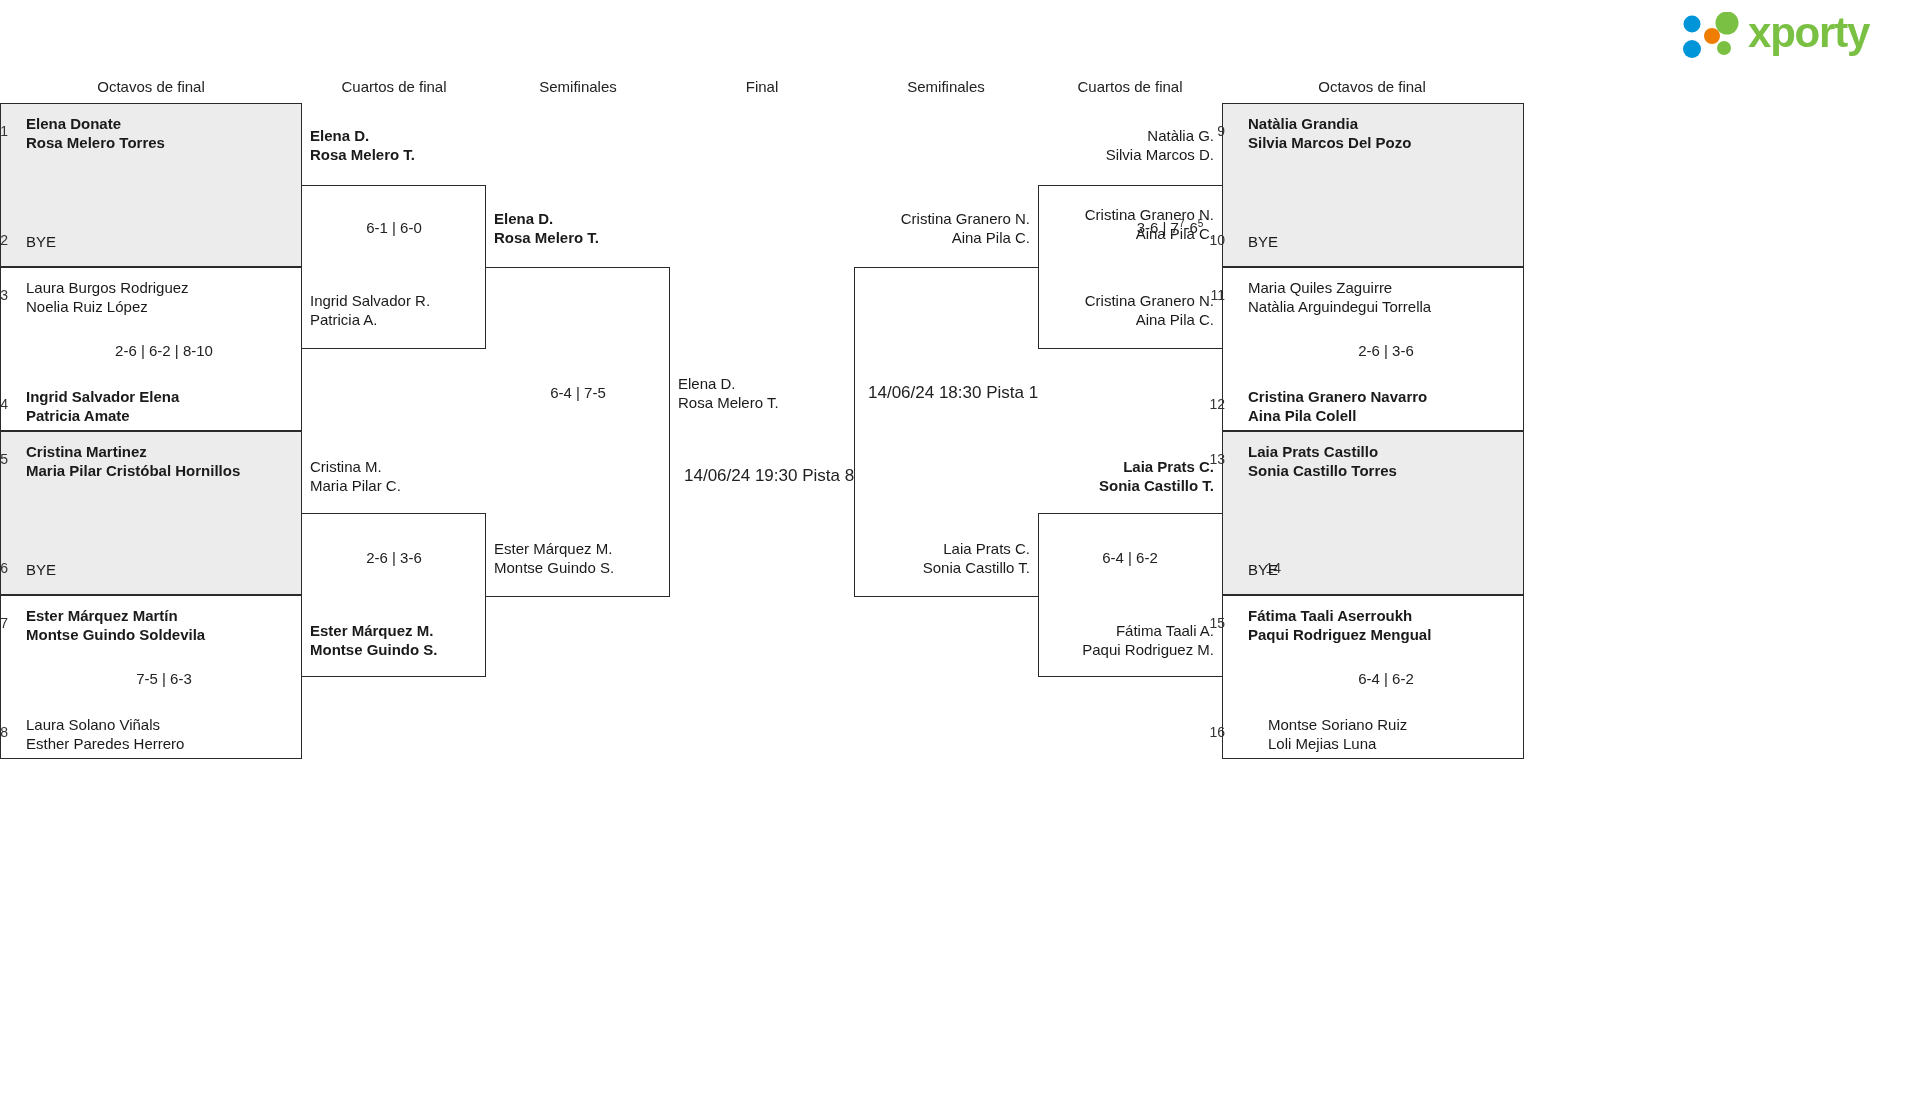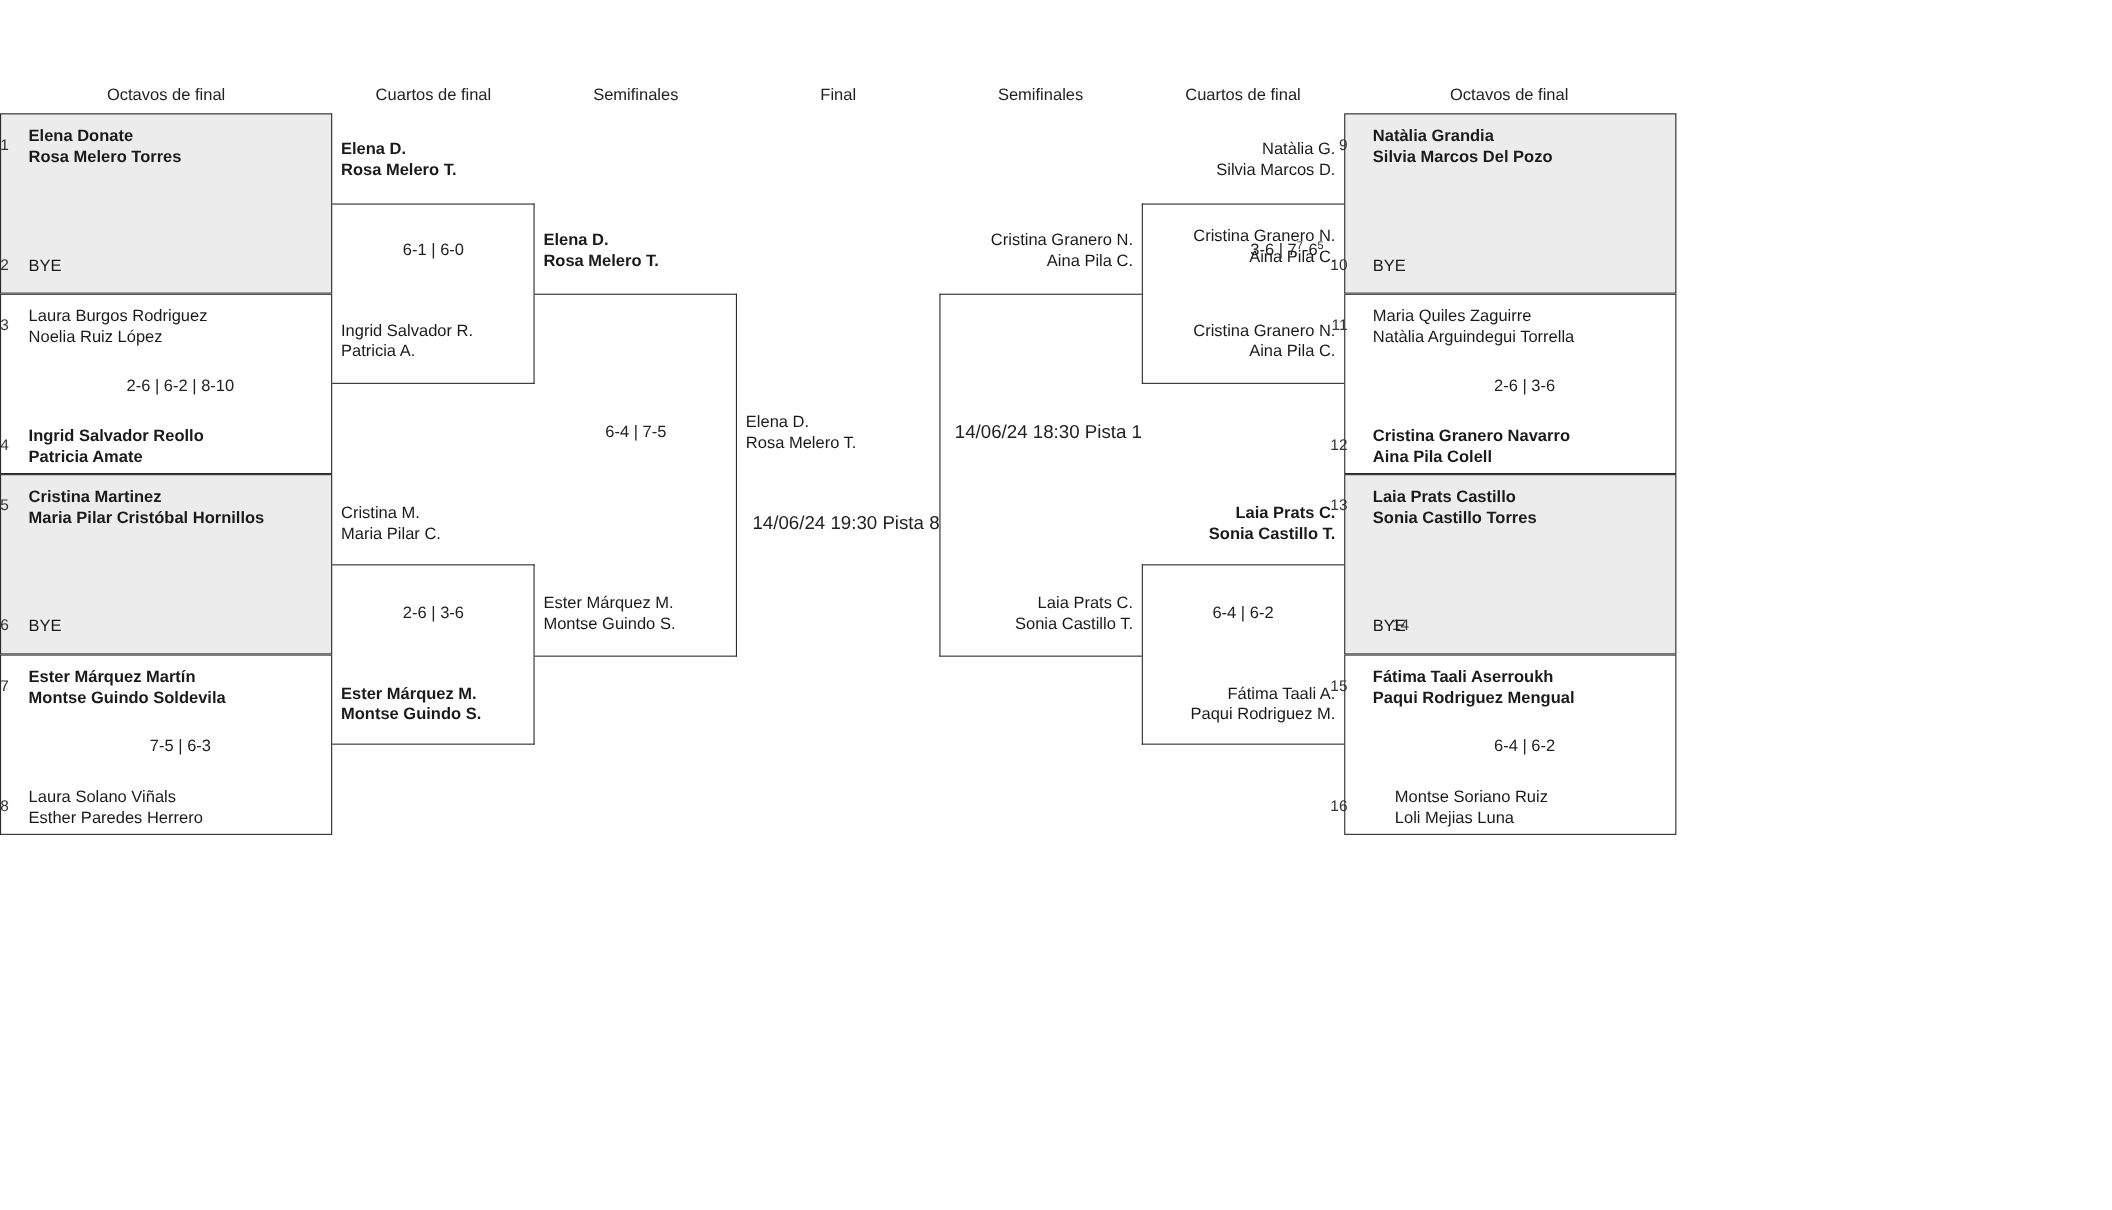--- a/index.html
+++ b/index.html
@@ -74,20 +74,30 @@
     position: absolute;
     font-size: 17px; color: #222; line-height: 18px; white-space: nowrap;
   }
 </style>
 </head>
 <body>
 
 <div id="root">
 
 
+  <div class="logo">
+    <svg class="logo-dots" viewBox="0 0 62 46">
+      <circle cx="10" cy="12" r="8.5" fill="#0094d9"></circle>
+      <circle cx="10" cy="37" r="9" fill="#0094d9"></circle>
+      <circle cx="30" cy="24" r="8" fill="#ef7d00"></circle>
+      <circle cx="45" cy="11" r="11.5" fill="#7ac143"></circle>
+      <circle cx="42" cy="36" r="7" fill="#7ac143"></circle>
+    </svg>
+    <div class="logo-word">xporty</div>
+  </div>
 
   <div class="round-label" style="left:0px;   top:78px; width:302px;">Octavos de final</div>
   <div class="round-label" style="left:302px; top:78px; width:184px;">Cuartos de final</div>
   <div class="round-label" style="left:486px; top:78px; width:184px;">Semifinales</div>
   <div class="round-label" style="left:670px; top:78px; width:184px;">Final</div>
   <div class="round-label" style="left:854px; top:78px; width:184px;">Semifinales</div>
   <div class="round-label" style="left:1038px;top:78px; width:184px;">Cuartos de final</div>
   <div class="round-label" style="left:1222px;top:78px; width:300px;">Octavos de final</div>
 
   <div class="seedbox shaded" style="left:0px; top:103px;  width:302px; height:164px;"></div>
@@ -109,21 +119,21 @@
     <div>Rosa Melero Torres</div>
   </div>
   <div class="players" style="left:26px; top:232px;">
     <div>BYE</div>
   </div>
   <div class="players" style="left:26px; top:278px;">
     <div>Laura Burgos Rodriguez</div>
     <div>Noelia Ruiz López</div>
   </div>
   <div class="players win" style="left:26px; top:387px;">
-    <div>Ingrid Salvador Reollo</div>
+    <div>Ingrid Salvador Elena</div>
     <div>Patricia Amate</div>
   </div>
   <div class="players win" style="left:26px; top:442px;">
     <div>Cristina Martinez</div>
     <div>Maria Pilar Cristóbal Hornillos</div>
   </div>
   <div class="players" style="left:26px; top:560px;">
     <div>BYE</div>
   </div>
   <div class="players win" style="left:26px; top:606px;">

